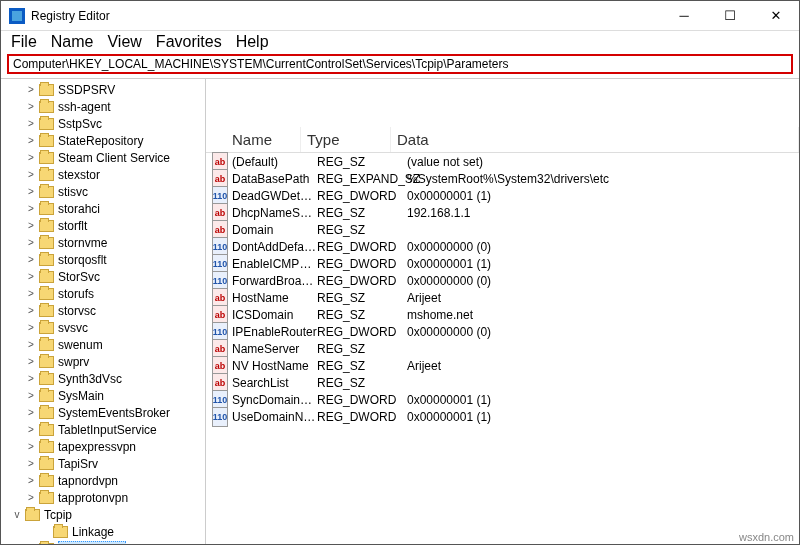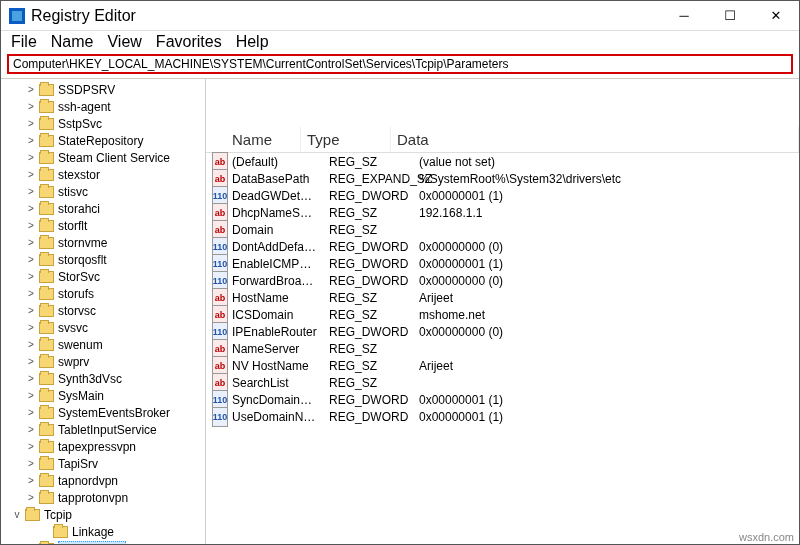--- a/index.html
+++ b/index.html
@@ -1,21 +1,21 @@
 <!DOCTYPE html>
 <html><head>
 <meta charset="utf-8">
 <style>
 * { box-sizing: border-box; margin: 0; padding: 0; font-family: "Segoe UI", Tahoma, sans-serif; }
 body { background: #fff; width: 800px; height: 545px; overflow: hidden; font-size: 12px; position: relative; }
 .win { width: 800px; height: 545px; display: flex; flex-direction: column; border: 1px solid #555; }
 .titlebar { height: 30px; background: #fff; display: flex; align-items: center; padding: 0 0 0 8px; border-bottom: 1px solid #ddd; }
 .titlebar .ico { width: 16px; height: 16px; background: #0a5bc4; margin-right: 6px; position: relative; }
 .titlebar .ico::after { content:""; position:absolute; inset:3px; background:#4aa3df; }
-.titlebar .ttl { flex: 1; font-size: 16px; }
+.titlebar .ttl { flex: 1; font-size: 12px; }
 .tbtns { display: flex; }
 .tbtn { width: 46px; height: 30px; display: flex; align-items: center; justify-content: center; font-size: 13px; }
 .menubar { height: 20px; display: flex; gap: 14px; padding: 2px 10px; font-size: 16px; }
 .menubar span { cursor: default; }
 .addrwrap { padding: 3px 6px 4px 6px; }
 .addr { width: 100%; border: 2px solid #d40000; padding: 4px 4px; font-size: 12px; height: 20px; }
 .content { flex: 1; display: flex; overflow: hidden; border-top: 1px solid #ccc; }
 .tree { width: 205px; overflow-y: auto; overflow-x: hidden; border-right: 1px solid #ccc; padding: 2px 0 6px 0; font-size: 12px; }
 .tree-item { display: flex; align-items: center; height: 17px; padding-left: var(--ind, 6px); white-space: nowrap; cursor: default; }
 .tree-item .tw { width: 12px; display:inline-block; text-align:center; color:#555; font-size:10px; }
@@ -26,21 +26,21 @@
 .lhdr { display: flex; border-bottom: 1px solid #ddd; font-size: 15px; color:#333;margin-top:48px; }
 .lhdr div { padding: 4px 6px; border-right: 1px solid #eee; }
 .c-name { width: 95px; }
 .c-type { width: 90px; }
 .c-data { flex: 1; }
 .row { display: flex; align-items: center; height: 17px; font-size: 12px; }
 .row .ic { width: 16px; height: 20px; margin: 0 4px 0 6px; display:inline-flex; align-items:center; justify-content:center; font-size:9px; font-weight:bold; border:1px solid #999; }
 .row .ic.str { background:#fce9e9; color:#b00; }
 .row .ic.bin { background:#e9f0fc; color:#2255aa; }
 .row .nm { width: 85px; overflow:hidden; text-overflow: ellipsis; white-space:nowrap; }
-.row .tp { width: 90px; margin-left: 12px; }
+.row .tp { width: 90px; }
 .row .dt { flex: 1; white-space:nowrap; }
 .watermark { position: absolute; right: 6px; bottom: 2px; font-size: 11px; color:#888; }
 ::-webkit-scrollbar { width: 16px; }
 ::-webkit-scrollbar-thumb { background:#c1c1c1; }
 ::-webkit-scrollbar-track { background:#f0f0f0; }
 </style>
 </head>
 <body>
 
 <div class="win">

